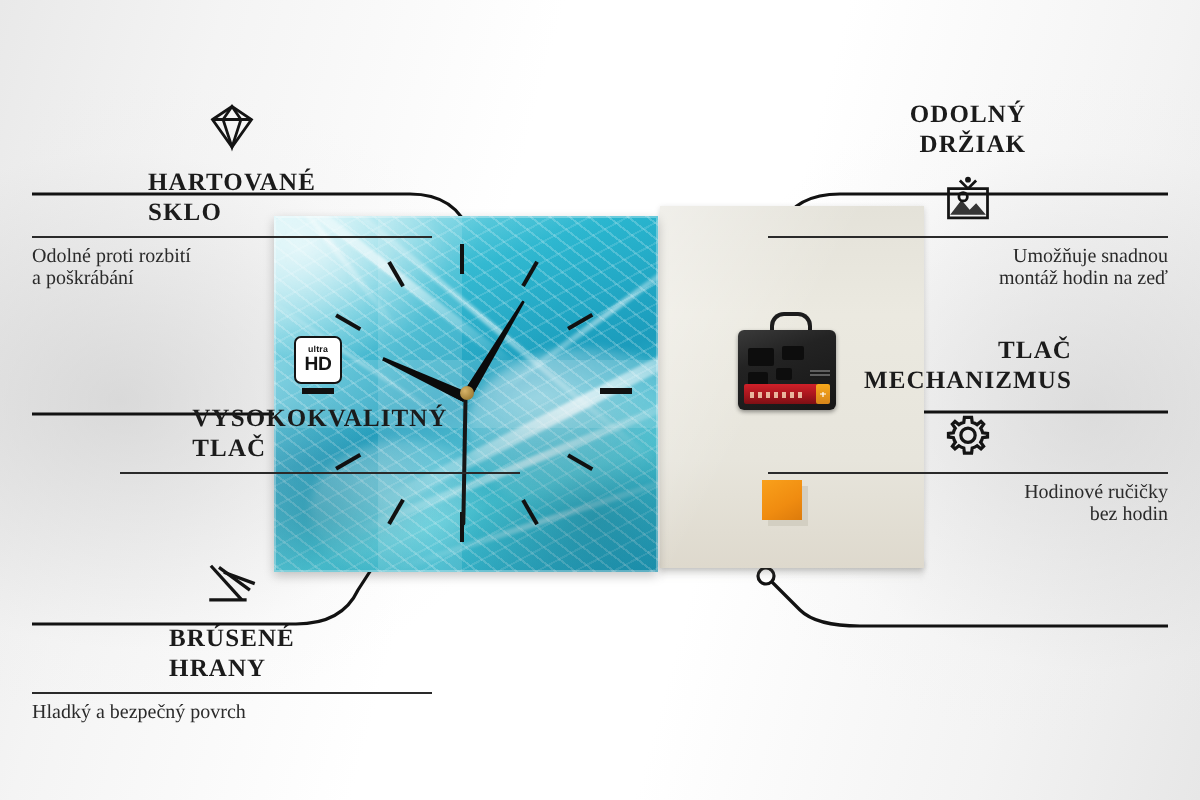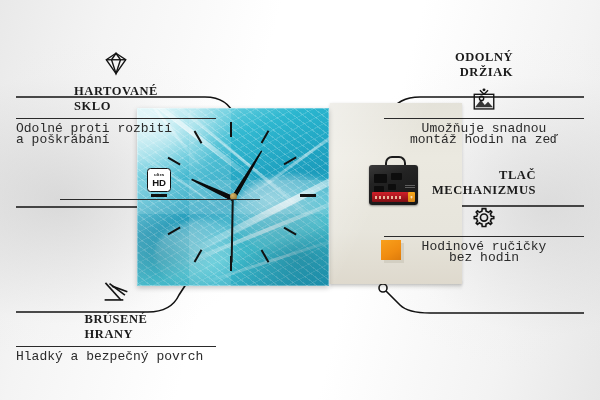--- a/index.html
+++ b/index.html
@@ -300,27 +300,27 @@
     white-space: pre-line;
   }
   .f-right .f-title { text-align: right; }
 
   .f-rule {
     height: 1px;
     background: #2a2a2a;
     margin: 5px 0 4px 0;
   }
   .f-desc {
-    font-family: Liberation Mono, monospace;
-    font-size: 13px;
+    font-family: Liberation Serif, serif;
+    font-size: 10px;
     line-height: 11.2px;
     color: #2b2b2b;
     white-space: pre-line;
   }
-  .f-right .f-desc { text-align: center; }
+  .f-right .f-desc { text-align: right; }
 
   .f-icon {
     width: 26px;
     height: 26px;
     flex: 0 0 26px;
     color: #141414;
   }
   .f-icon svg { display: block; width: 26px; height: 26px; }
 
   
@@ -469,20 +469,22 @@
   </div>
 
   <div class="feature f-left" id="feat-print">
     <div class="f-head">
       <span class="f-icon">
         <span class="hd-badge">
           <span class="hd-ultra">ultra</span>
           <span class="hd-hd">HD</span>
         </span>
       </span>
+      <span class="f-title">VYSOKOKVALITNÝ
+TLAČ</span>
     </div>
     <div class="f-rule"></div>
   </div>
 
   <div class="feature f-left" id="feat-edges">
     <div class="f-head">
       <span class="f-icon">
         <svg viewBox="0 0 32 32" fill="none" stroke="currentColor" stroke-width="2">
           <path d="M3 6 L22 27"></path>
           <path d="M3 13 L22 27" transform="translate(5,-6)"></path>

